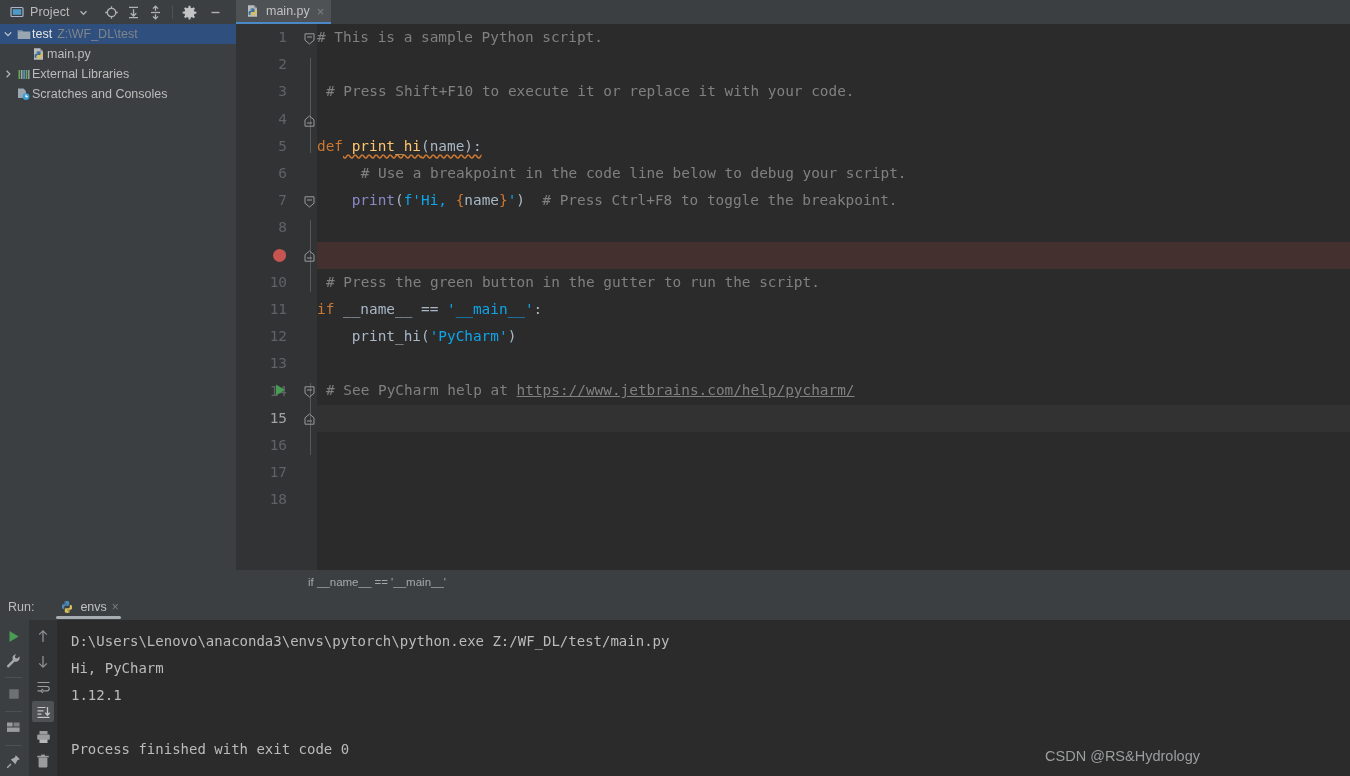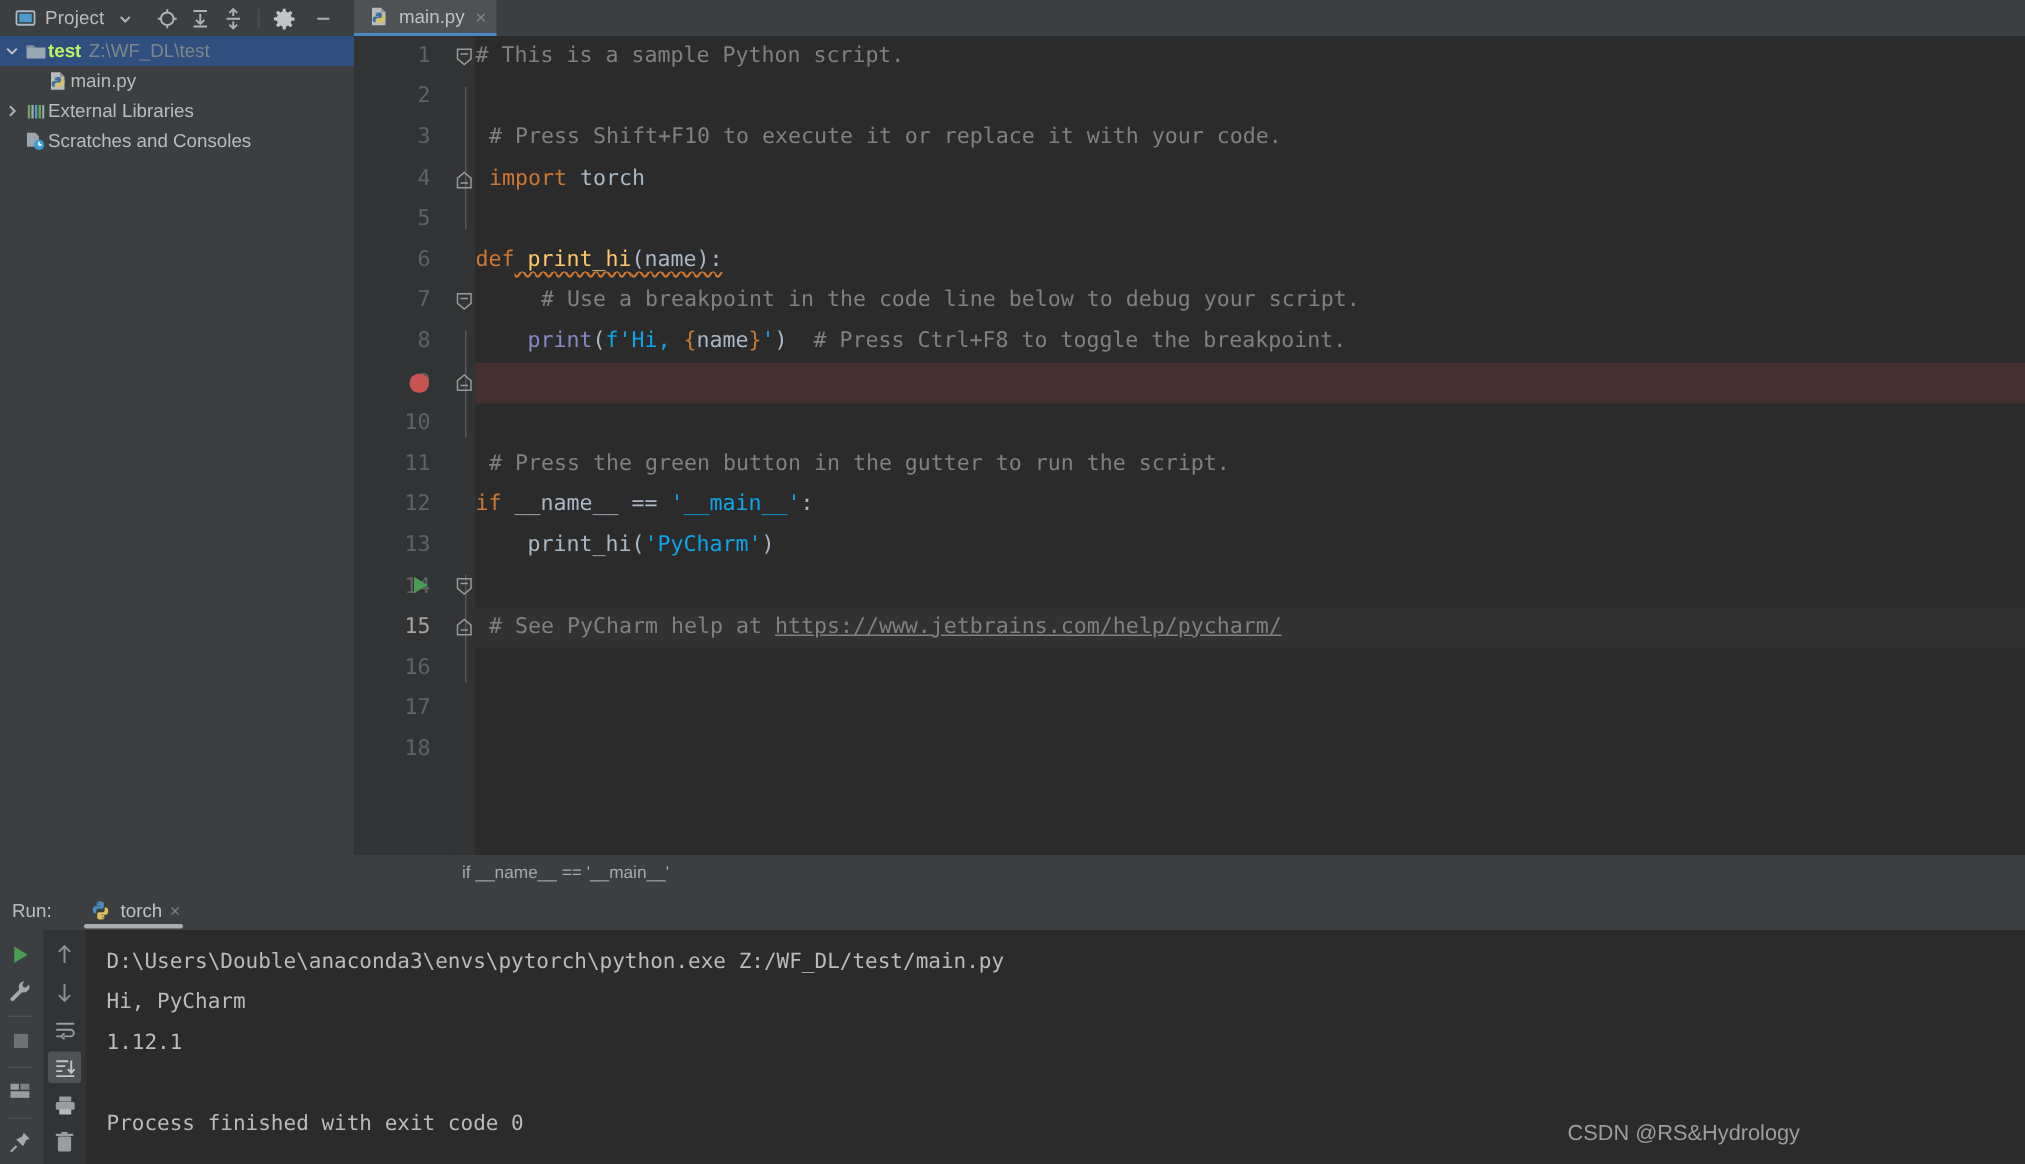--- a/index.html
+++ b/index.html
@@ -46,21 +46,21 @@
   }
   .tree-row {
     height: 20px; display: flex; align-items: center; font-size: 12.5px;
     color: #bbbbbb; white-space: nowrap; padding-right: 4px;
   }
   .tree-row.selected { background: #2f4f7f; }
   .tw { width: 15px; display: flex; align-items: center; justify-content: center;
         flex: 0 0 auto; color: #9aa0a6; }
   .ticon { width: 17px; display: flex; align-items: center; justify-content: center;
            flex: 0 0 auto; }
-  .tlabel-bold { font-weight: bold; color: #bef264; }
+  .tlabel-bold { font-weight: normal; color: #e5e5e5; }
   .tsub { color: #808588; margin-left: 5px; }
 
   
   .editor {
     position: absolute; left: 236px; top: 24px; width: 1114px; height: 546px;
     background: #2b2b2b; overflow: hidden;
   }
   .gutter {
     position: absolute; left: 0; top: 0; width: 67px; height: 546px;
     background: #313335;
@@ -373,21 +373,20 @@
       <svg width="11" height="12" viewBox="0 0 11 12">
           <path d="M1 11.2h9V4.8L5.5 1 1 4.8z" fill="none" stroke="#999a9b" stroke-width="1"></path>
           <path d="M3 8h5" stroke="#999a9b" stroke-width="1"></path>
         </svg>
     </div>
 
     <div class="code-area">
       <div class="line"><span class="c-com"># This is a sample Python script.</span></div>
       <div class="line"><span></span></div>
       <div class="line" style="padding-left:9px"><span class="c-com"># Press Shift+F10 to execute it or replace it with your code.</span></div>
-      <div class="line" style="padding-left:9px"><span class="c-kw">import</span><span class="c-par"> torch</span></div>
       <div class="line"><span></span></div>
       <div class="line"><span class="c-kw">def</span><span class="c-fn wavy"> print_hi</span><span class="c-par wavy">(name):</span></div>
       <div class="line" style="padding-left:9px"><span class="c-com">    # Use a breakpoint in the code line below to debug your script.</span></div>
       <div class="line"><span>    </span><span class="c-bi">print</span><span class="c-par">(</span><span class="c-str">f'Hi, </span><span class="c-brace">{</span><span class="c-par">name</span><span class="c-brace">}</span><span class="c-str">'</span><span class="c-par">)</span><span class="c-com">  # Press Ctrl+F8 to toggle the breakpoint.</span></div>
       <div class="line"><span></span></div>
       <div class="line"><span></span></div>
       <div class="line" style="padding-left:9px"><span class="c-com"># Press the green button in the gutter to run the script.</span></div>
       <div class="line"><span class="c-kw">if</span><span class="c-par"> __name__ == </span><span class="c-str">'__main__'</span><span class="c-par">:</span></div>
       <div class="line"><span>    </span><span class="c-par">print_hi(</span><span class="c-str">'PyCharm'</span><span class="c-par">)</span></div>
       <div class="line"><span></span></div>
@@ -403,21 +402,21 @@
   <div class="runpanel">
     <div class="run-header">
       <span class="run-label">Run:</span>
       <div class="run-tab">
         <span class="tb-ico">
           <svg width="14" height="14" viewBox="0 0 14 14">
             <path d="M6.7 1c-2.4 0-2.25 1.02-2.25 1.02v1.8h2.4v.34H3.5s-1.6-.18-1.6 2.34c0 2.52 1.4 2.43 1.4 2.43h.9V7.23s-.05-1.4 1.35-1.4h2.35s1.3.02 1.3-1.26V2.14S9.5 1 6.7 1zM5.4 1.74a.43.43 0 110 .87.43.43 0 010-.87z" fill="#4b8bbe"></path>
             <path d="M7.3 13c2.4 0 2.25-1.02 2.25-1.02v-1.8h-2.4v-.34h3.35s1.6.18 1.6-2.34c0-2.52-1.4-2.43-1.4-2.43h-.9v1.7s.05 1.4-1.35 1.4H6.1s-1.3-.02-1.3 1.26v2.43S4.5 13 7.3 13zm1.3-.74a.43.43 0 110-.87.43.43 0 010 .87z" fill="#d8c05a"></path>
           </svg>
         </span>
-        <span class="run-tab-name">torch</span>
+        <span class="run-tab-name">envs</span>
         <span class="run-tab-close">×</span>
       </div>
     </div>
 
     <div class="run-body">
       <div class="side-icons">
         <div class="si">
           <svg width="15" height="15" viewBox="0 0 15 15">
               <path d="M3.5 2 L12.5 7.5 L3.5 13 Z" fill="#499c54"></path>
             </svg>
@@ -484,21 +483,21 @@
         <div class="si">
           <svg width="14" height="15" viewBox="0 0 14 15">
               <rect x="2.6" y="3.6" width="8.8" height="10" rx="1" fill="#9a9c9e"></rect>
               <rect x="1.2" y="1.8" width="11.6" height="1.6" fill="#9a9c9e"></rect>
               <rect x="5" y=".6" width="4" height="1.4" fill="#9a9c9e"></rect>
             </svg>
         </div>
       </div>
 
       <div class="console">
-        <div class="cline">D:\Users\Double\anaconda3\envs\pytorch\python.exe Z:/WF_DL/test/main.py</div>
+        <div class="cline">D:\Users\Lenovo\anaconda3\envs\pytorch\python.exe Z:/WF_DL/test/main.py</div>
         <div class="cline">Hi, PyCharm</div>
         <div class="cline">1.12.1</div>
         <div class="cline">&nbsp;</div>
         <div class="cline">Process finished with exit code 0</div>
       </div>
     </div>
   </div>
 
   <div class="watermark">CSDN @RS&amp;Hydrology</div>
 </div>

